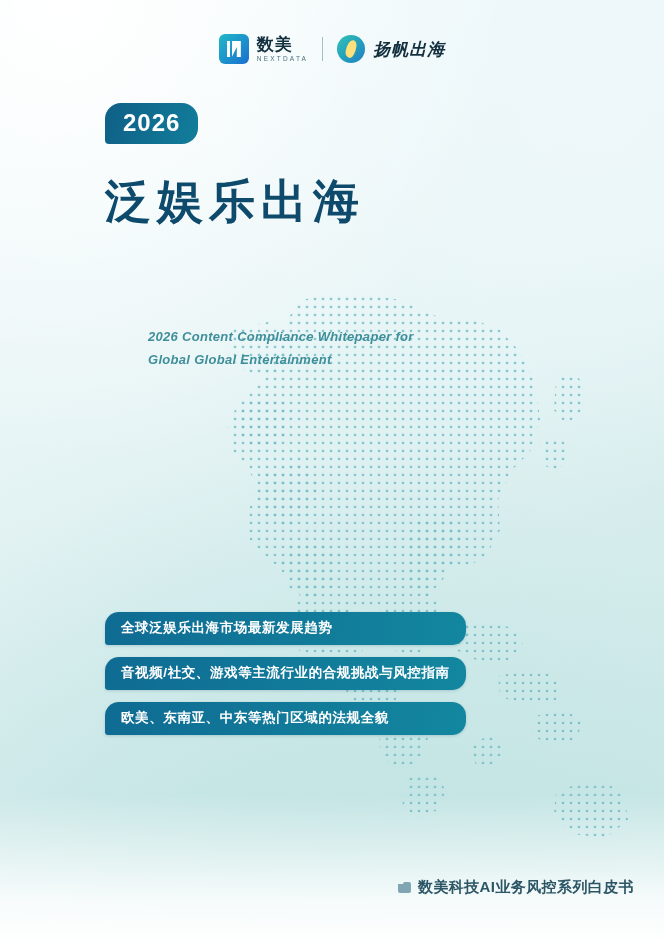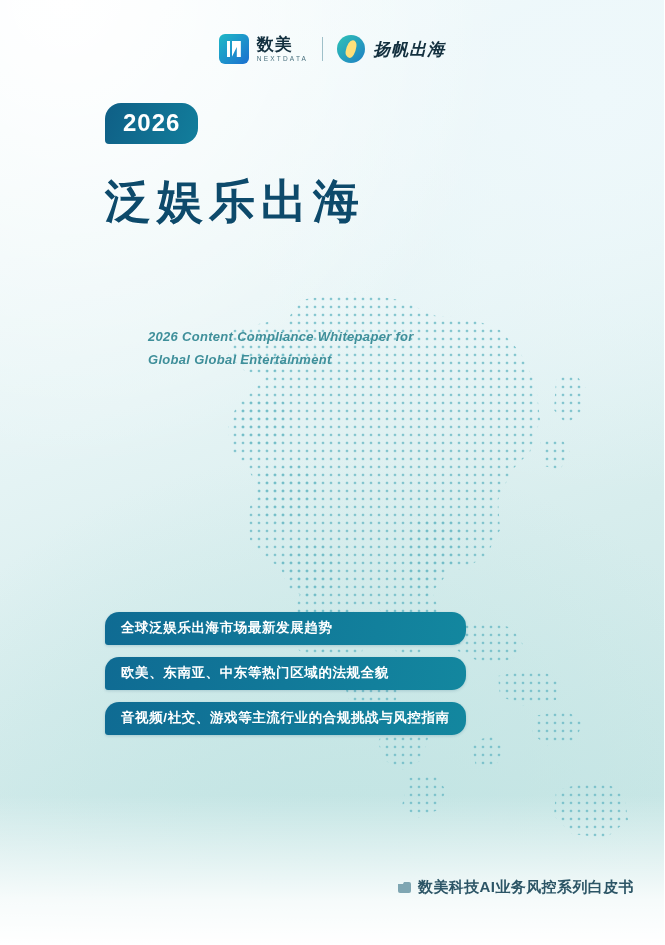--- a/index.html
+++ b/index.html
@@ -302,22 +302,22 @@
     <div>泛娱乐出海</div>
   </div>
 
   <div class="title-en">
     <div>2026 Content Compliance Whitepaper for</div>
     <div>Global Global Entertainment</div>
   </div>
 
   <div class="pills">
     <span class="pill">全球泛娱乐出海市场最新发展趋势</span>
+    <span class="pill">音视频/社交、游戏等主流行业的合规挑战与风控指南</span>
     <span class="pill">欧美、东南亚、中东等热门区域的法规全貌</span>
-    <span class="pill">音视频/社交、游戏等主流行业的合规挑战与风控指南</span>
   </div>
 
   <div class="footer">
     <span class="footer-icon"></span>
     <span>数美科技AI业务风控系列白皮书</span>
   </div>
 
 </div>
 
 </body></html>

